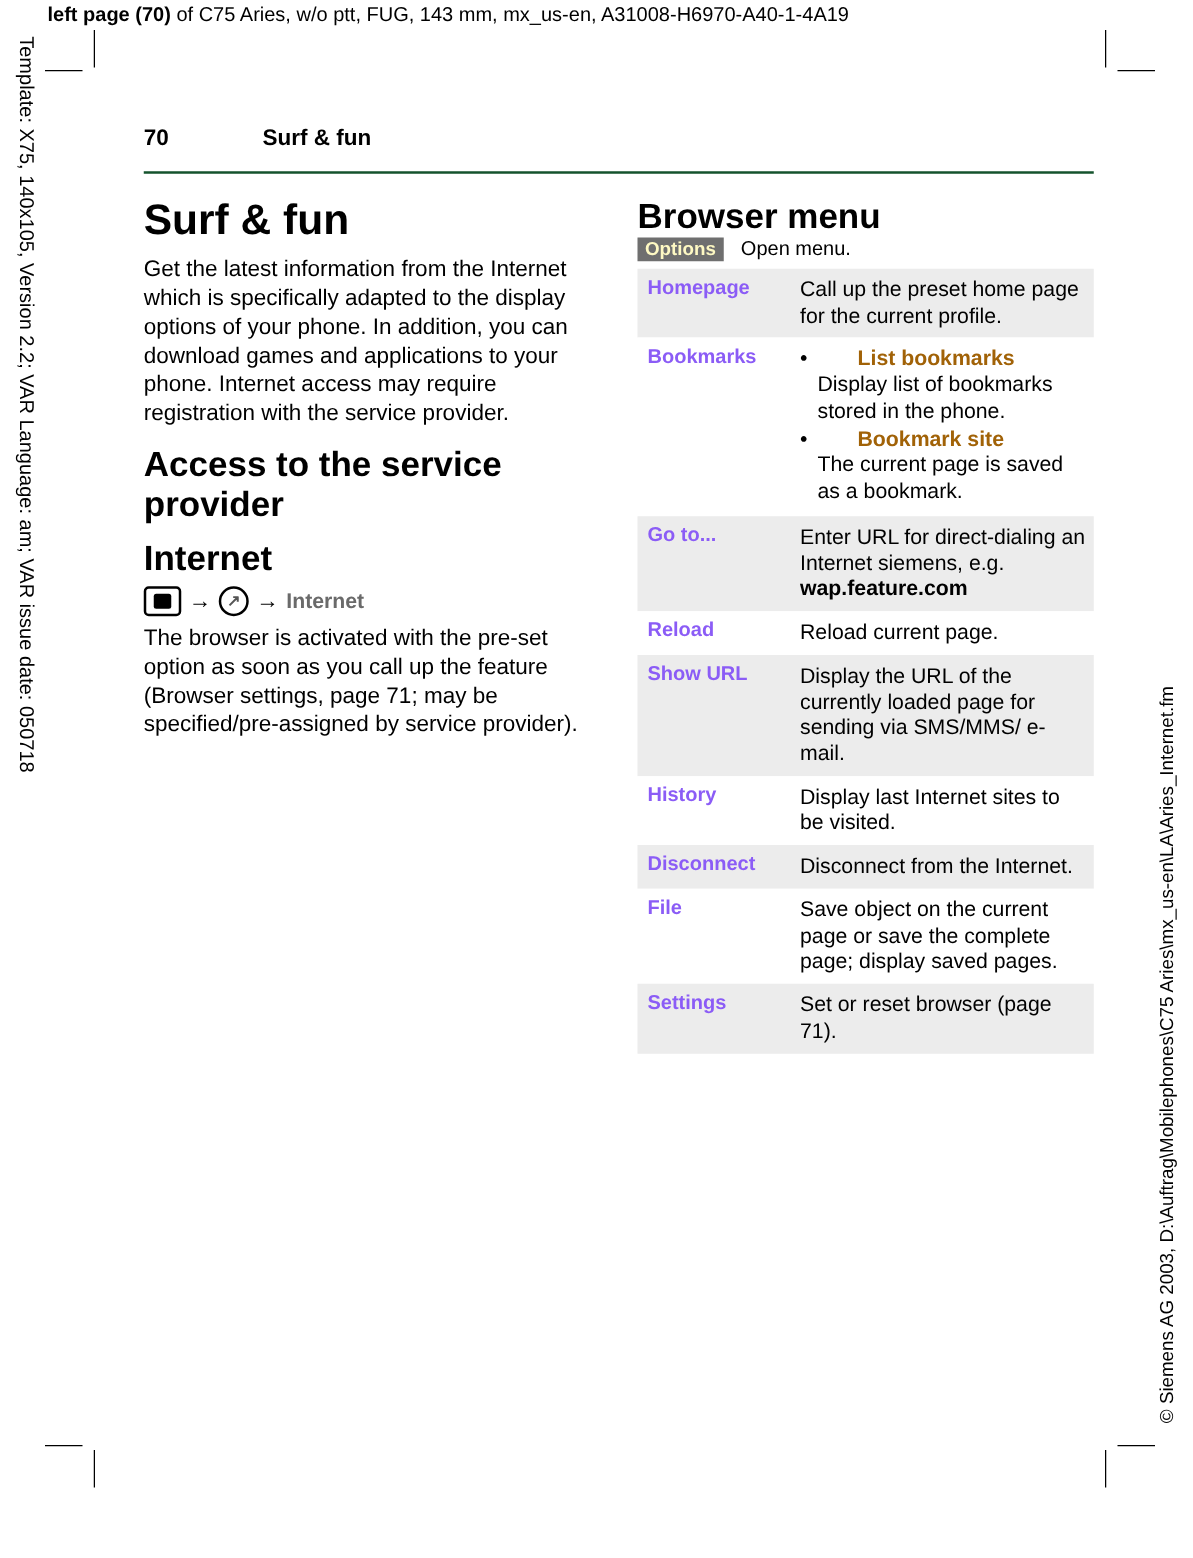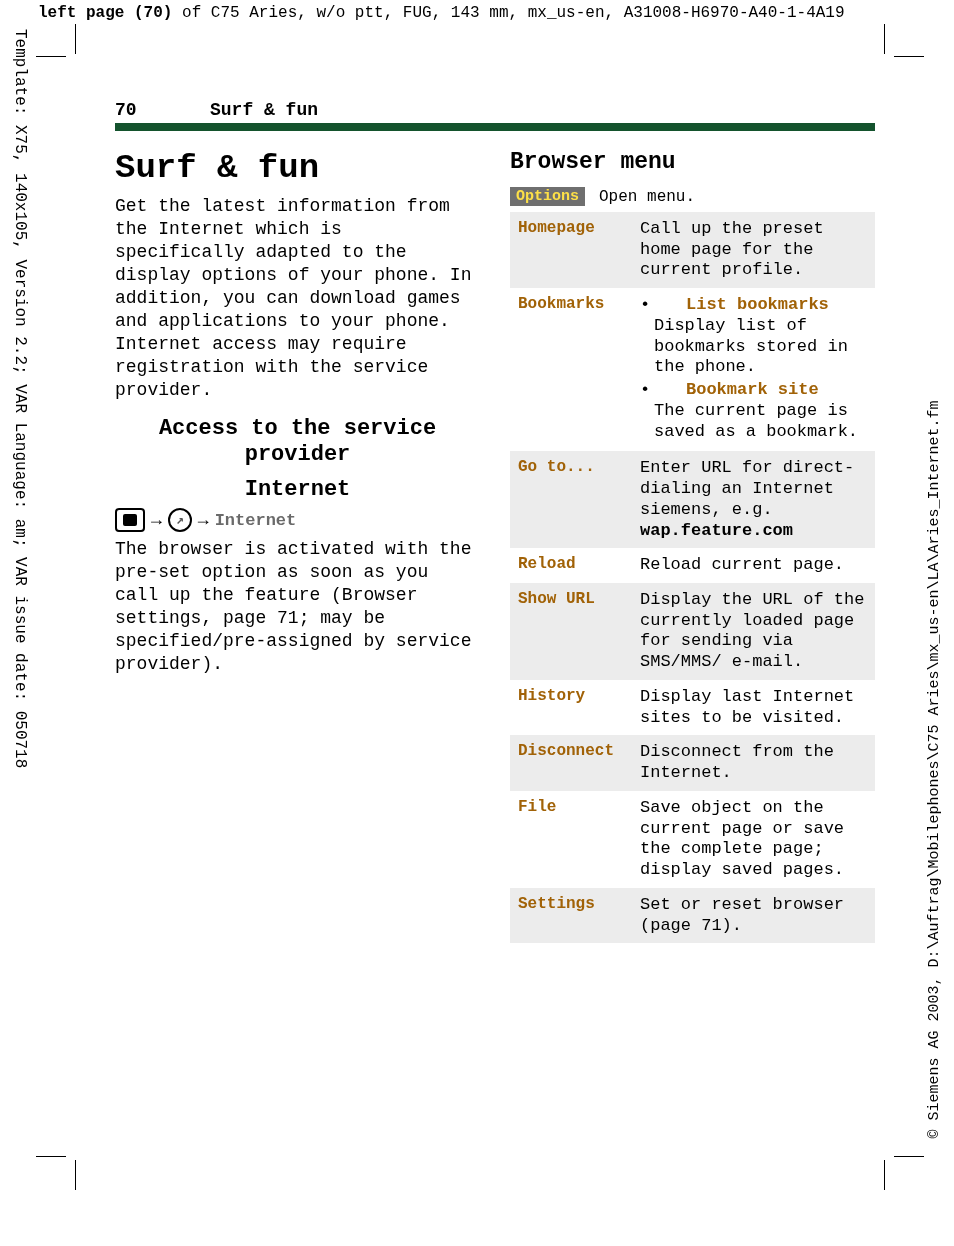--- a/index.html
+++ b/index.html
@@ -1,63 +1,63 @@
 <!DOCTYPE html>
 <html><head>
 <meta charset="utf-8">
 <style>
   * { box-sizing: border-box; margin: 0; padding: 0; }
   html, body { width: 954px; height: 1246px; background: #fff; font-family: Arial, Helvetica, sans-serif; color: #000; }
-  .page { position: relative; width: 954px; height: 1246px; font-family: Liberation Mono, monospace; }
+  .page { position: relative; width: 954px; height: 1246px; }
 
   
   .crop-header { position: absolute; top: 4px; left: 38px; font-size: 16px; font-weight: bold; }
   .crop-header .bold { font-weight: bold; }
   .crop-header .normal { font-weight: normal; }
 
   
   .crop { position: absolute; background: #000; }
   .crop-h { height: 1px; width: 60px; }
   .crop-v { width: 1px; height: 60px; }
   
   .rot-left { position: absolute; left: -360px; top: 400px; width: 760px; transform: rotate(90deg); transform-origin: center center; font-size: 16px; text-align: left; }
   .rot-right { position: absolute; right: -350px; top: 760px; width: 740px; transform: rotate(-90deg); transform-origin: center center; font-size: 15px; text-align: left; }
 
   
   .content { position: absolute; left: 115px; top: 100px; width: 760px; }
 
-  .running-head { display: flex; align-items: baseline; border-bottom: 8px solid #14532d; padding-bottom: 3px; margin-bottom: 18px; }
+  .running-head { display: flex; align-items: baseline; border-bottom: 2px solid #14532d; padding-bottom: 16px; margin-bottom: 18px; }
   .running-head .pg { font-size: 18px; font-weight: bold; width: 95px; }
   .running-head .sec { font-size: 18px; font-weight: bold; }
 
   .columns { display: flex; gap: 30px; }
   .col { width: 365px; }
 
   h1.title { font-size: 34px; font-weight: bold; margin-bottom: 8px; }
   p.body { font-size: 18px; line-height: 1.28; margin-bottom: 14px; }
-  h2.sub { font-size: 22px; font-weight: bold; line-height: 1.15; margin-top: 10px; margin-bottom: 6px; text-align: center; }
+  h2.sub { font-size: 28px; font-weight: bold; line-height: 1.15; margin-top: 10px; margin-bottom: 6px; }
 
   .nav-row { display: flex; align-items: center; gap: 6px; margin: 6px 0 6px 0; font-size: 17px; font-weight: bold; color: #555; }
   .nav-row .label { color: #6a6a6a; font-weight: bold; }
   .key-icon { width: 30px; height: 24px; border: 2px solid #000; border-radius: 4px; display: inline-flex; align-items: center; justify-content: center; }
   .key-icon .inner { width: 14px; height: 12px; background: #000; border-radius: 2px; }
   .arrow { font-size: 18px; font-weight: bold; color: #000; }
   .globe { width: 24px; height: 24px; border: 2px solid #000; border-radius: 50%; display:inline-flex; align-items:center; justify-content:center; font-size:12px; font-weight:bold; }
   .globe::after { content: ""; position:absolute; }
   .globe-arrow { font-size: 13px; font-weight: bold; }
 
-  h3.colhead { font-size: 23px; font-weight: bold; margin-bottom: 12px; }
+  h3.colhead { font-size: 28px; font-weight: bold; margin-bottom: 1px; }
   .opt-row { display: flex; align-items: center; gap: 14px; margin-bottom: 6px; }
-  .pill { background: #6f6f6f; color: #fde047; font-size: 15px; font-weight: bold; padding: 1px 6px; }
+  .pill { background: #6f6f6f; color: #fef9c3; font-size: 15px; font-weight: bold; padding: 1px 6px; }
 
   table.menu { width: 100%; border-collapse: collapse; font-size: 17px; }
   table.menu td { vertical-align: top; padding: 7px 6px 7px 8px; }
   table.menu tr:nth-child(odd) { background: #ececec; }
   table.menu tr:nth-child(even) { background: #ffffff; }
-  table.menu td.k { width: 122px; color: #a16207; font-weight: bold; font-size: 16px; }
+  table.menu td.k { width: 122px; color: #8b5cf6; font-weight: bold; font-size: 16px; }
   table.menu td.v { color: #000; line-height: 1.22; }
   table.menu ul { list-style: none; padding-left: 0; }
   table.menu ul li { position: relative; padding-left: 14px; margin-bottom: 2px; }
   table.menu ul li::before { content: "•"; position: absolute; left: 0; top: 0; }
   .bold { font-weight: bold; }
   .greybold { color: #a16207; font-weight: bold; margin-left: 32px; }
 
 </style>
 </head>
 <body>

